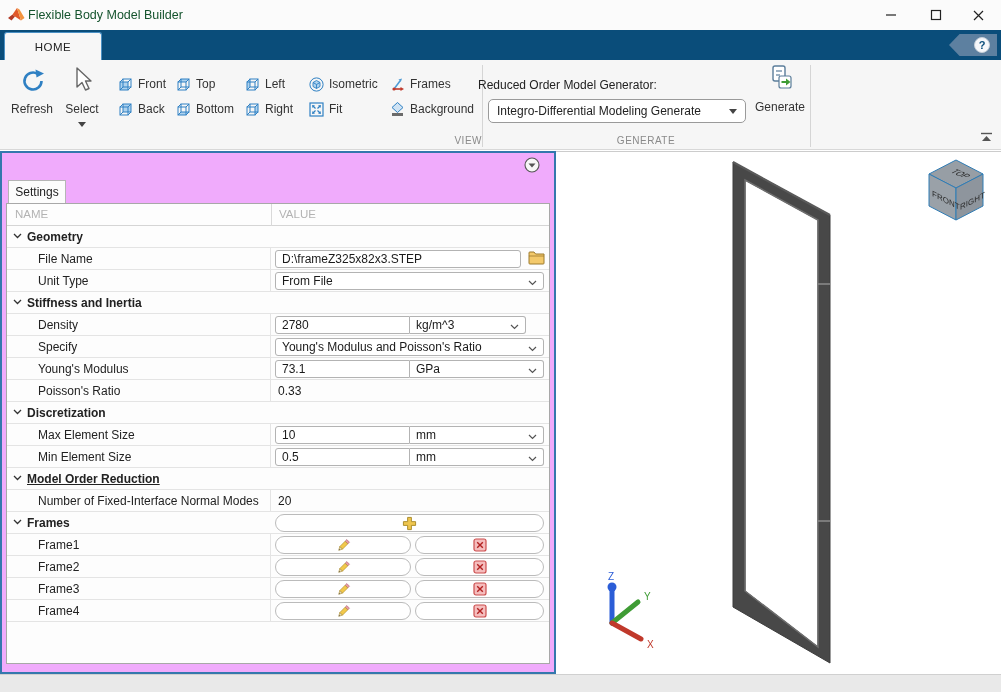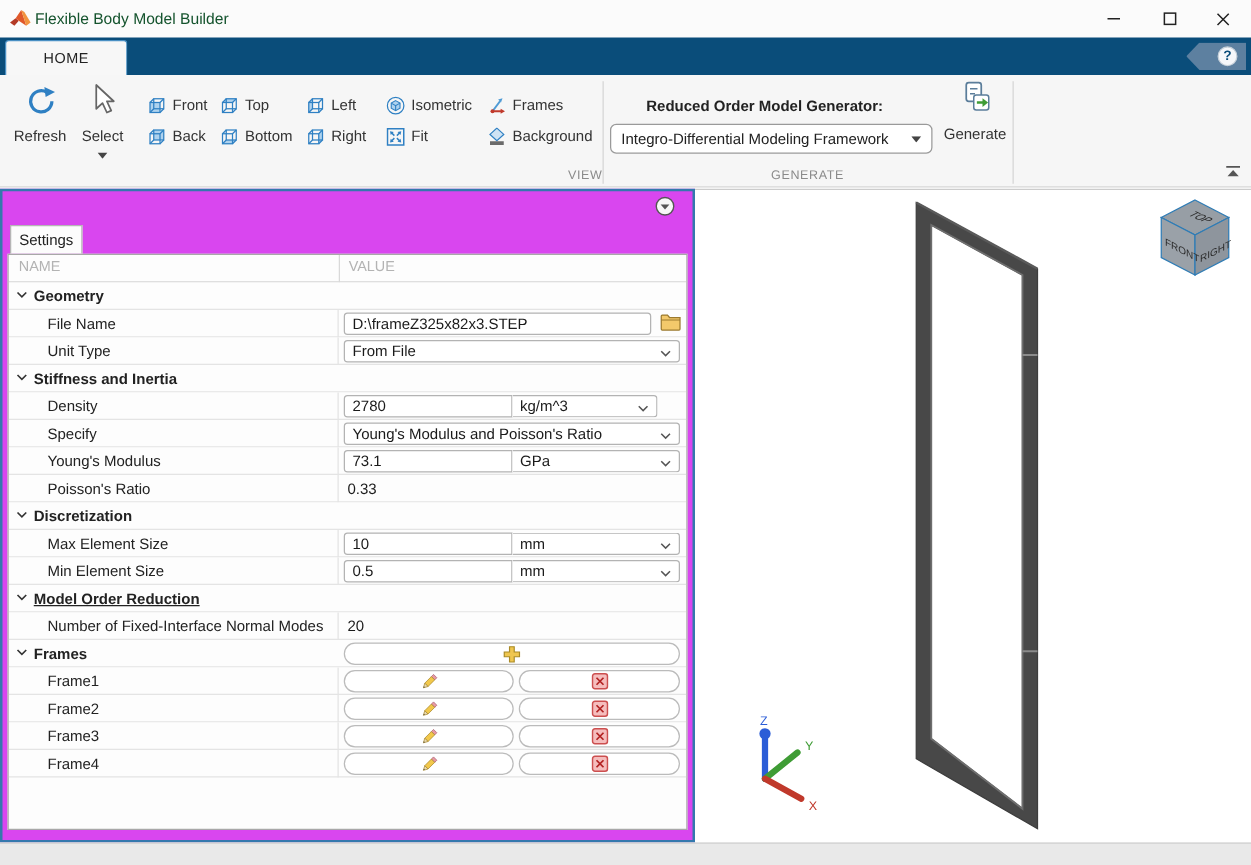--- a/index.html
+++ b/index.html
@@ -22,21 +22,21 @@
   #toolstrip{left:0;top:60px;width:1001px;height:90px;background:#f6f6f6;border-bottom:1px solid #d8d8d8;}
   .sec-label{top:75px;height:14px;font-size:10px;color:#8a8a8a;text-align:center;letter-spacing:.5px;}
   .vsep{top:5px;width:1px;height:82px;background:#d5d5d5;}
   .bigbtn-label{font-size:12px;color:#333;text-align:center;}
   .smallbtn{height:20px;display:flex;align-items:center;gap:5px;font-size:12px;color:#333;}
   .smallbtn .ic{width:15px;height:15px;display:inline-flex;}
   #rom-label{font-size:12px;color:#222;}
   #rom-combo{width:258px;height:24px;border:1px solid #9a9a9a;border-radius:5px;background:#fff;display:flex;align-items:center;padding:0 8px;font-size:12px;color:#222;}
   #rom-combo .combo-text{flex:1;white-space:nowrap;overflow:hidden;}
   
-  #settings-panel{left:0;top:151px;width:556px;height:523px;background:#d946ef;border:2px solid #3478ad;}
+  #settings-panel{left:0;top:151px;width:556px;height:523px;background:#f0abfc;border:2px solid #3478ad;}
   #panel-collapse{right:14px;top:4px;width:16px;height:16px;}
   #settings-tab{left:6px;top:27px;width:58px;height:23px;background:#fcfcfc;border:1px solid #b5b5b5;border-bottom:none;display:flex;align-items:center;justify-content:center;font-size:12px;color:#222;}
   #prop-table{left:4px;top:50px;width:544px;height:461px;background:#fdfdfd;border:1px solid #a8a8a8;overflow:hidden;}
   .trow{position:absolute;left:0;width:542px;height:22px;border-bottom:1px solid #e4e4e4;background:#fdfdfd;}
   .thead-cell{font-size:11.5px;color:#b3b3b3;top:4px;}
   .name-cell{position:absolute;left:0;top:0;height:22px;display:flex;align-items:center;font-size:12px;color:#222;}
   .name-div{border-right:1px solid #e4e4e4;width:264px;}
   .sec-chev{position:absolute;left:6px;top:7px;}
   .vcell{position:absolute;left:264px;top:0;right:0;height:22px;}
   .inbox{position:absolute;top:2px;height:18px;border:1px solid #b3b3b3;border-radius:3px;background:#fff;font-size:12px;color:#1a1a1a;display:flex;align-items:center;padding:0 6px;white-space:nowrap;overflow:hidden;}
@@ -249,23 +249,23 @@
               <polygon points="7.5,0.5 13,5.5 7.5,10.5 2,5.5" fill="#cfe3f4" stroke="#2f80c3" stroke-width="1"></polygon>
               <rect x="2" y="11" width="11" height="3" fill="#6b6b6b"></rect>
             </svg>
           </span>
           <span>Background</span>
         </div>
       </div>
     <div class="abs sec-label" style="left:0;width:482px;text-align:right;">VIEW</div>
     <div class="abs vsep" style="left:482px;"></div>
 
-    <div id="rom-label" class="abs" style="left:517px;top:18px;font-weight:bold;">Reduced Order Model Generator:</div>
+    <div id="rom-label" class="abs" style="left:478px;top:18px;">Reduced Order Model Generator:</div>
     <div id="rom-combo" class="abs" style="left:488px;top:39px;">
-      <span class="combo-text">Integro-Differential Modeling Framework</span>
+      <span class="combo-text">Integro-Differential Modeling Generate</span>
       <span style="width:8px;height:5px;display:inline-flex;">
           <svg width="8" height="5" viewBox="0 0 8 5">
             <polygon points="0,0 8,0 4,5" fill="#444"></polygon>
           </svg>
         </span>
     </div>
     <div class="abs" style="left:755px;top:2px;width:50px;">
       <span class="abs" style="left:12px;top:2px;width:28px;height:28px;">
           <svg width="28" height="28" viewBox="0 0 28 28">
             <rect x="6" y="2" width="12" height="15" rx="2" fill="#fff" stroke="#5b7d9a" stroke-width="1.4"></rect>

